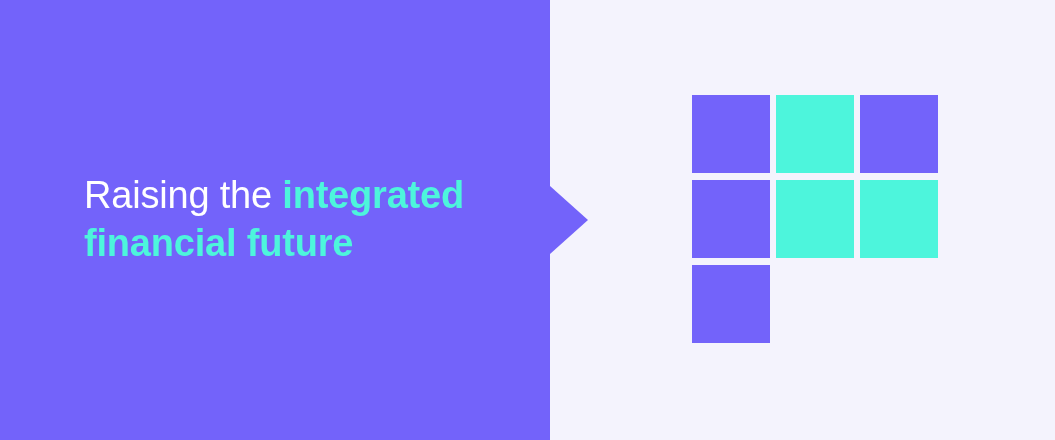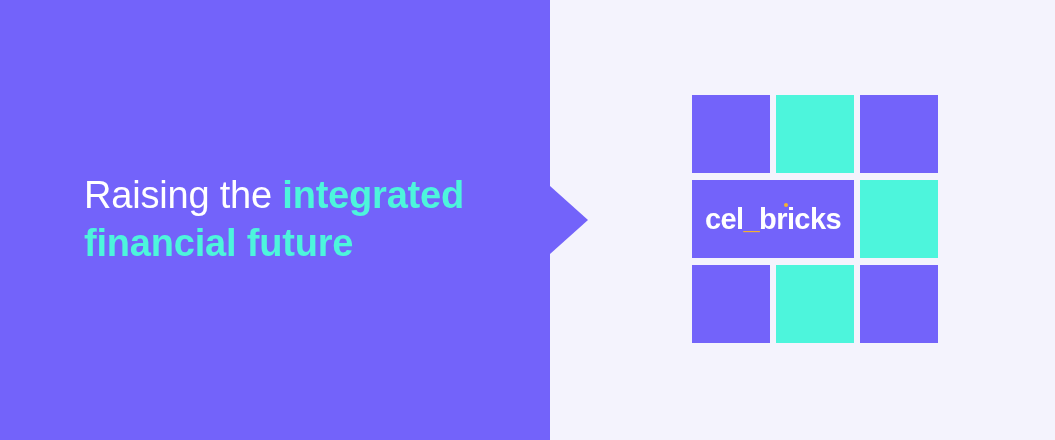--- a/index.html
+++ b/index.html
@@ -130,23 +130,20 @@
     <div class="headline"><span class="lead">Raising the </span><span class="accent">integrated financial future</span></div>
   </div>
 
   <div class="panel-arrow"></div>
 
   <div class="logo-grid">
     <div class="tile tile-purple"></div>
     <div class="tile tile-mint"></div>
     <div class="tile tile-purple"></div>
 
-    <div class="tile-wordmark">
-      <span class="wordmark"><span>cel</span><span class="wm-under">_</span><span class="wm-post">bricks</span><span class="i-dot"></span></span>
-    </div>
 
     <div class="tile tile-mint" style="grid-column:3; grid-row:2;"></div>
 
     <div class="tile tile-purple"></div>
     <div class="tile tile-mint"></div>
     <div class="tile tile-purple"></div>
   </div>
 
 </div>
 

